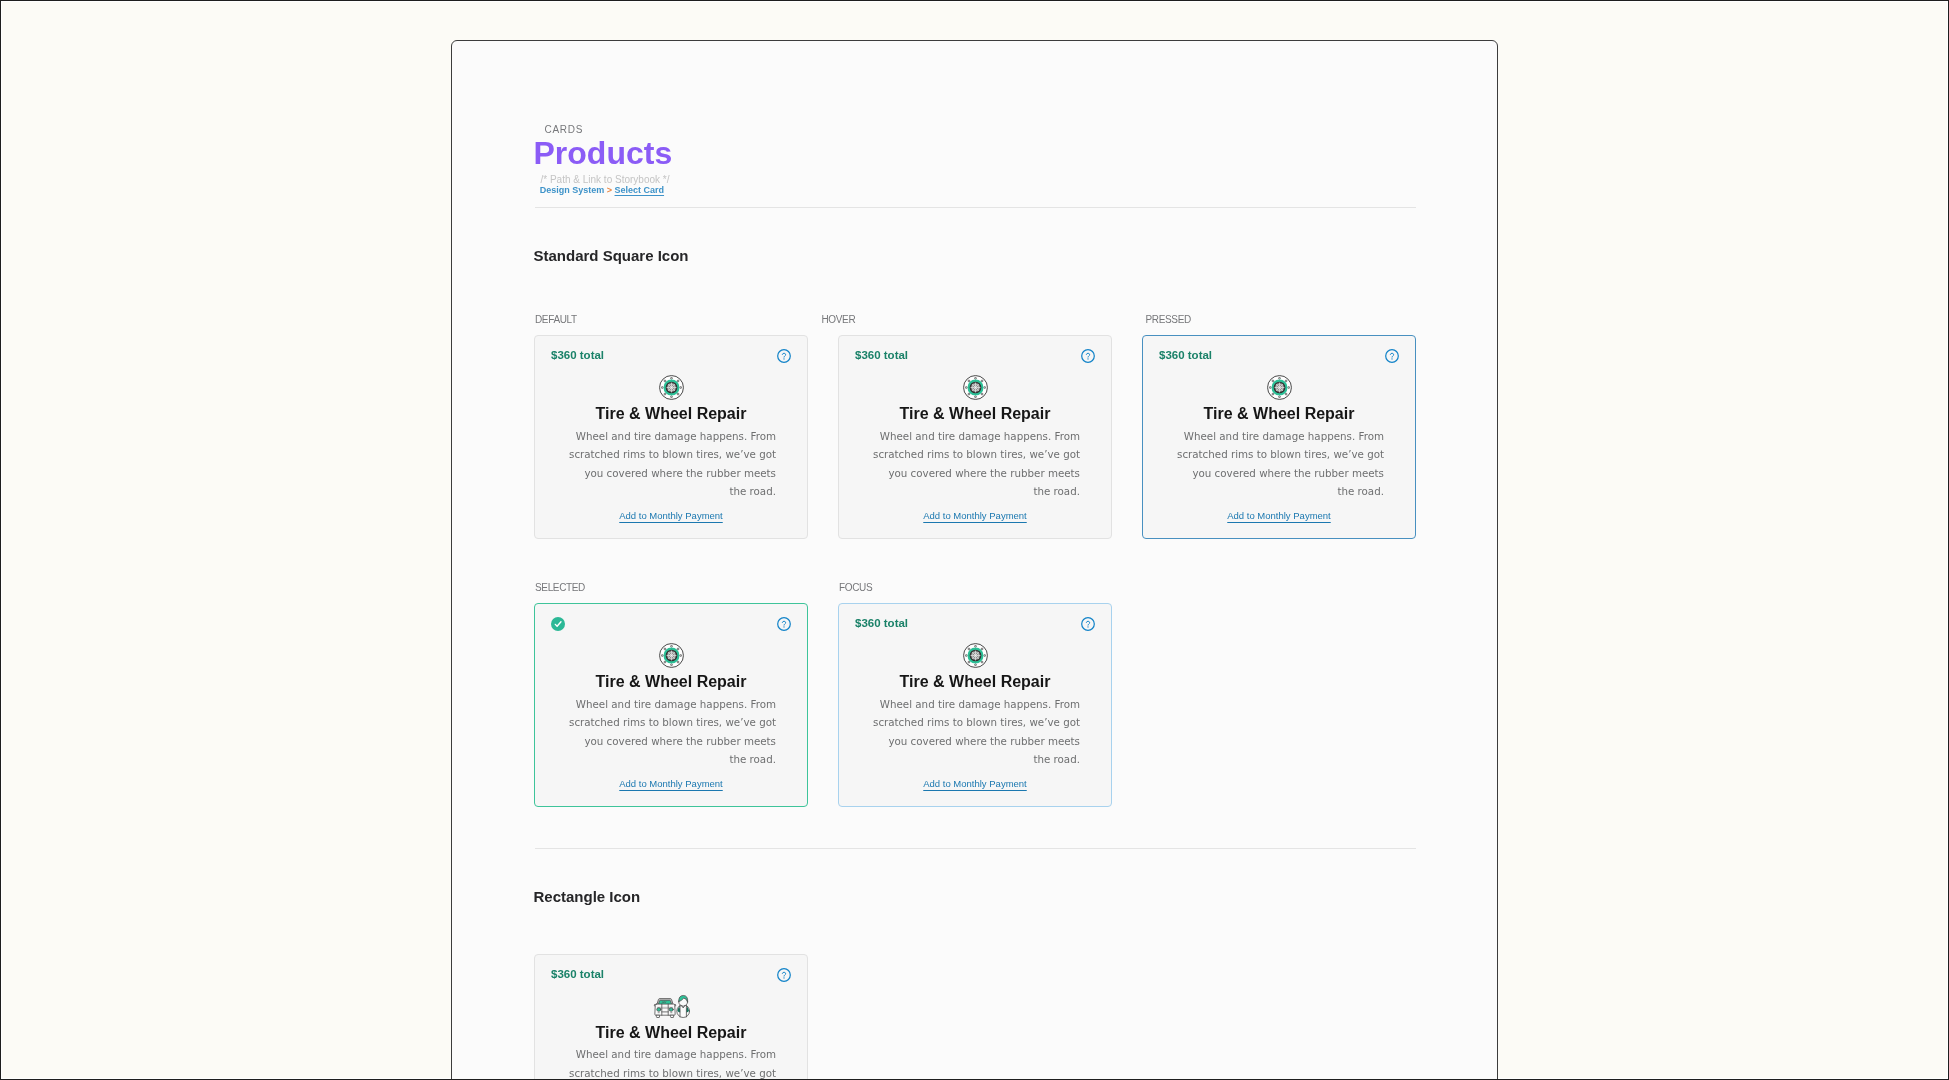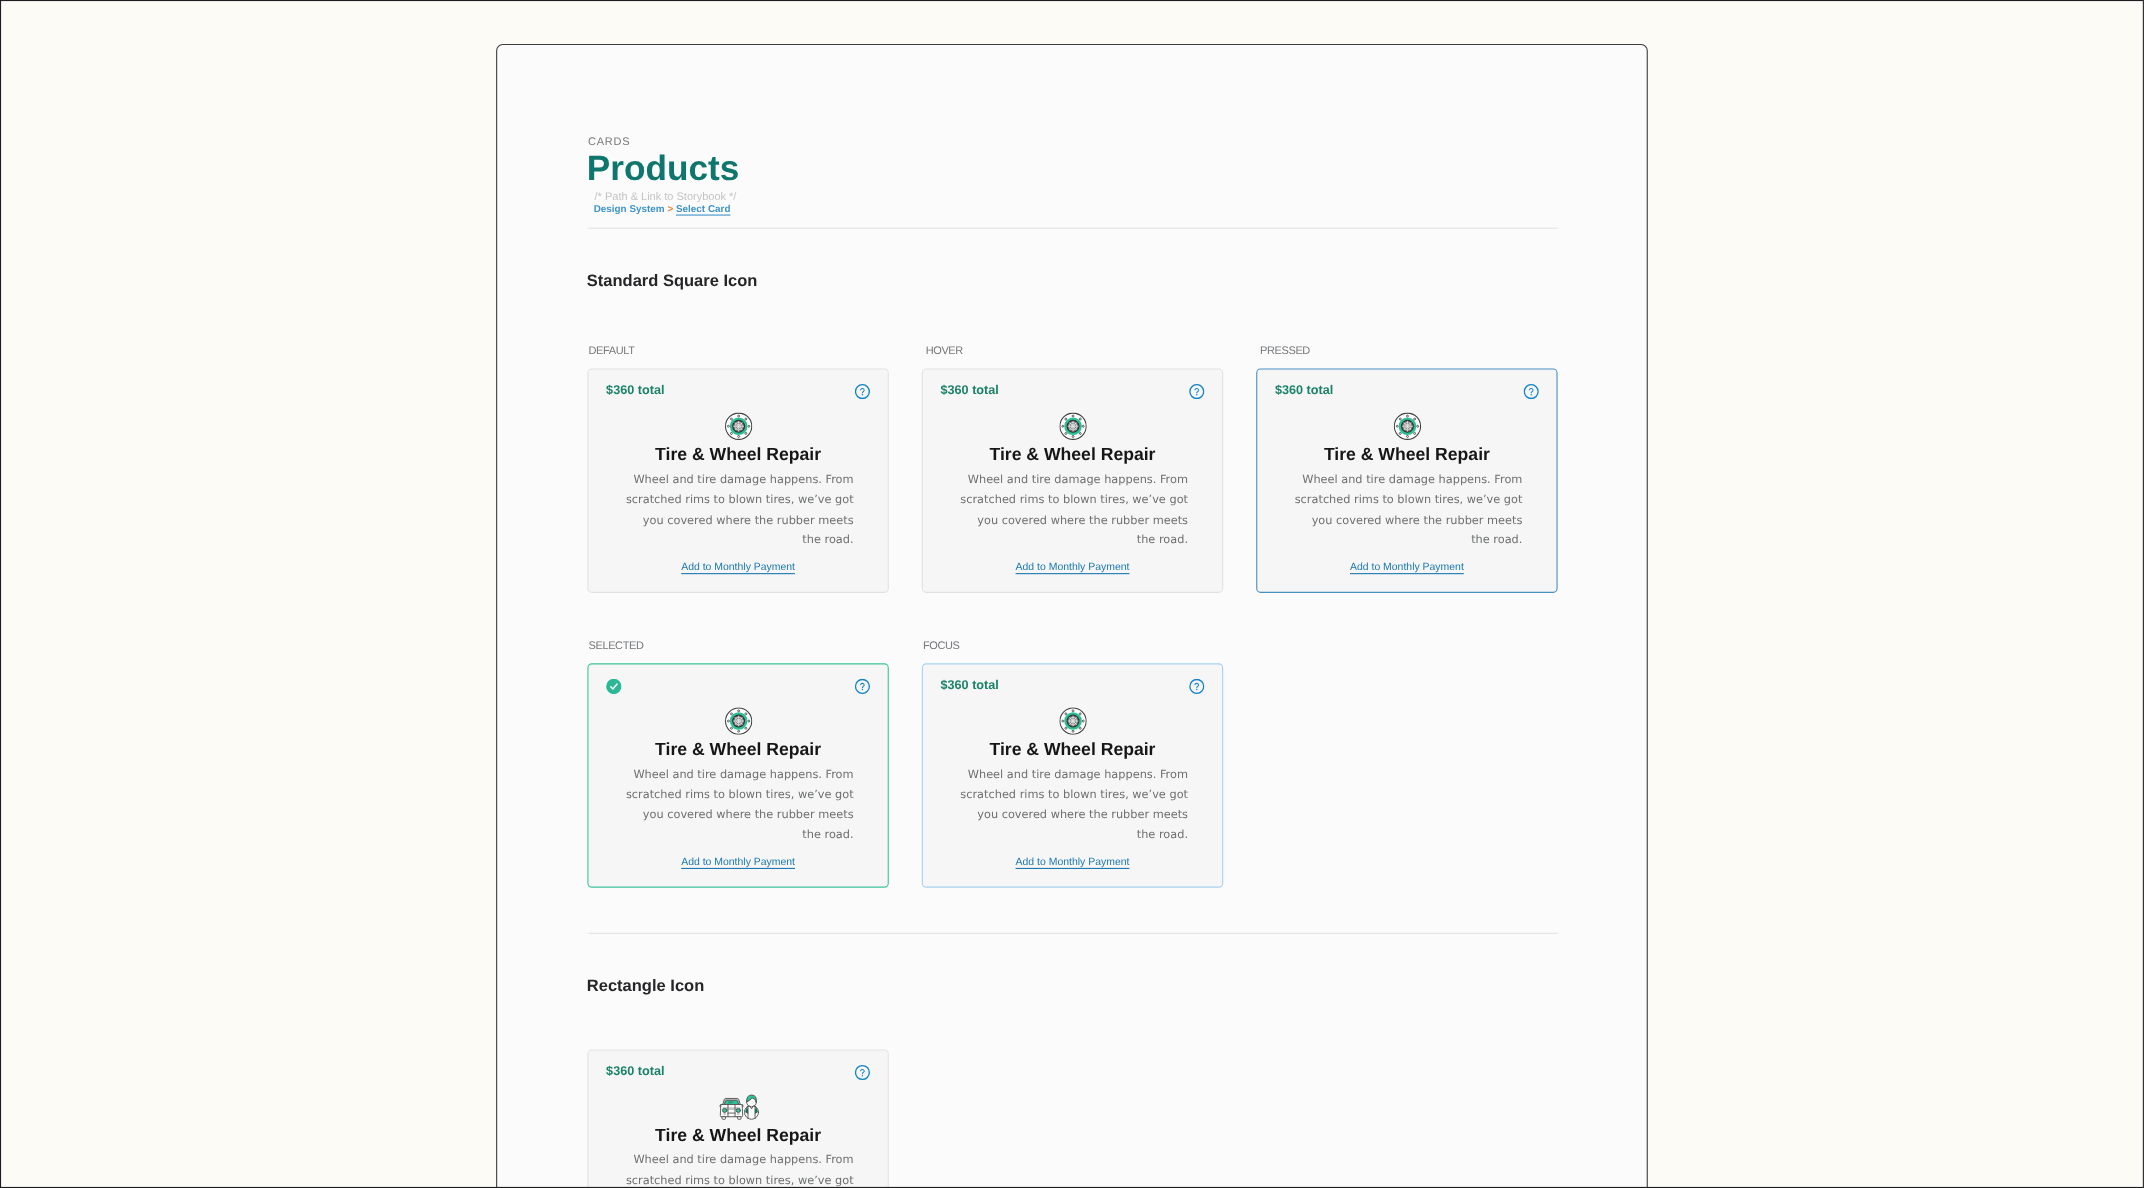--- a/index.html
+++ b/index.html
@@ -14,24 +14,24 @@
   #screen-frame { position:absolute; left:0; top:0; width:1949px; height:1080px;
                   border:1px solid #1E1E1E; pointer-events:none; z-index:5; }
   #page-surface { position:absolute; left:2px; top:2px; width:1945px; height:1076px;
                   background:#FCFBF6; }
   #panel {
     position:absolute; left:451px; top:40px; width:1047px; height:1500px;
     background:#FBFBFB; border:1px solid #3C3C3C; border-radius:6px;
   }
   #content { position:absolute; left:534.5px; top:0px; width:881px; }
 
-  .eyebrow { position:absolute; left:0; top:124.5px; font-size:10px;
+  .eyebrow { position:absolute; left:10px; top:124.5px; font-size:10px;
              letter-spacing:0.7px; color:#76777A; line-height:1; }
   .page-title { position:absolute; left:-1px; top:134px; font-size:32px; font-weight:bold;
-                color:#0f766e; line-height:1.2; }
+                color:#8b5cf6; line-height:1.2; }
   .path-comment { position:absolute; left:6px; top:173.5px; font-size:10px;
                   color:#C4C4C4; line-height:1.2; }
   .crumbs { position:absolute; left:5.2px; top:184.5px; font-size:9px;
             font-weight:bold; line-height:1.2; white-space:nowrap; }
   .crumbs .crumb-link { color:#3E93C9; }
   .crumbs .crumb-sep { color:#E98744; }
   .crumbs .crumb-current { color:#3E93C9; text-decoration:underline; text-underline-offset:1.5px; }
   .divider { position:absolute; left:0px; width:881px; height:1px; background:#E4E4E4; }
 
   .section-title { position:absolute; left:-1px; font-size:15px; font-weight:bold;
@@ -74,21 +74,21 @@
   <div class="eyebrow">CARDS</div>
   <div class="page-title">Products</div>
   <div class="path-comment">/* Path &amp; Link to Storybook */</div>
   <div class="crumbs"><span class="crumb-link">Design System</span> <span class="crumb-sep">&gt;</span> <span class="crumb-current">Select Card</span></div>
 
   <div class="divider" style="top:207px"></div>
 
   <div class="section-title" style="top:246.5px">Standard Square Icon</div>
 
   <div class="state-label" style="left:0.5px;  top:315px">DEFAULT</div>
-  <div class="state-label" style="left:307px;top:315px">HOVER</div>
+  <div class="state-label" style="left:287px;top:315px">HOVER</div>
   <div class="state-label" style="left:611px;top:315px">PRESSED</div>
   <div class="state-label" style="left:0.5px;  top:583px">SELECTED</div>
   <div class="state-label" style="left:304.5px;top:583px">FOCUS</div>
 
   <div class="divider" style="top:848px"></div>
   <div class="section-title" style="top:888px">Rectangle Icon</div>
 
   <div class="card " style="left:-0.5px; top:335px">
       <div class="card-top">
         <span class="card-price">$360 total</span>

